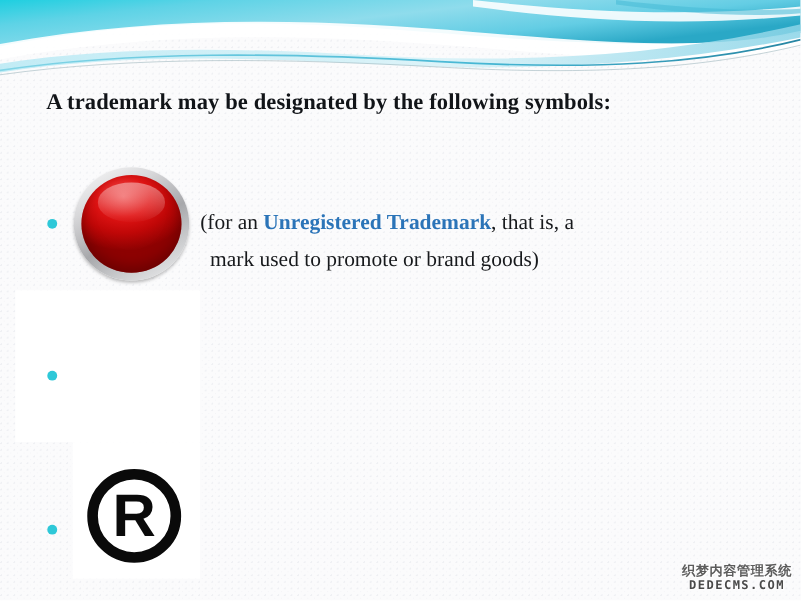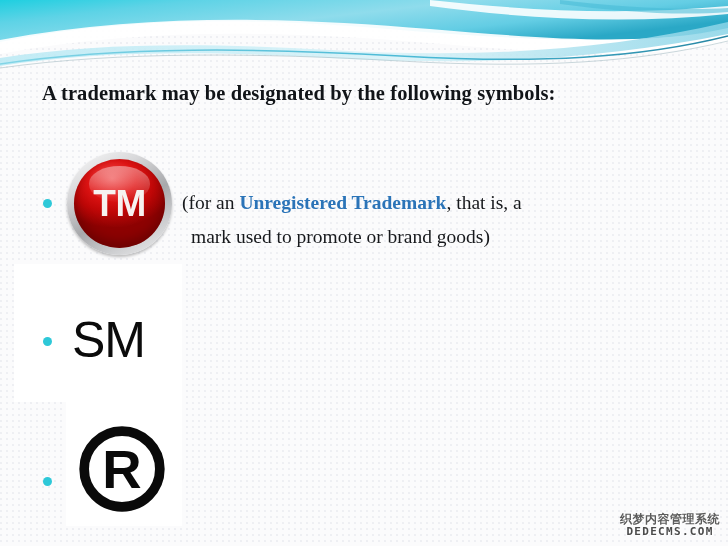--- a/index.html
+++ b/index.html
@@ -224,34 +224,32 @@
   <div id="title">A trademark may be designated by the following symbols:</div>
 
   <div class="plate" id="plate-sm"></div>
   <div class="plate" id="plate-r"></div>
 
   <div class="bullet" style="left:43px; top:199px;"></div>
 
   <div id="tm-badge">
     <div id="tm-inner">
       <div id="tm-gloss"></div>
-      <span id="tm-text">TM</span>
     </div>
   </div>
 
   <div class="body-text" style="left:191px; top:220px;">
     <span>mark used to promote or brand goods)</span>
   </div>
   <div class="body-text" style="left:182px; top:186px;">
     <span>(for an </span><span class="hl">Unregistered Trademark</span><span>, that is, a</span>
   </div>
 
   <div class="bullet" style="left:43px; top:337px;"></div>
 
-  <div id="sm-text">SM</div>
 
 
   <div class="bullet" style="left:43px; top:477px;"></div>
 
   <svg id="r-mark" viewBox="0 0 100 100" xmlns="http://www.w3.org/2000/svg">
     <circle cx="50" cy="50" r="43" fill="none" stroke="#0a0a0a" stroke-width="11"></circle>
     <text x="50" y="50" text-anchor="middle" dominant-baseline="central" font-family="Liberation Sans, DejaVu Sans, sans-serif" font-size="62" font-weight="bold" fill="#0a0a0a">R</text>
   </svg>
 
 

